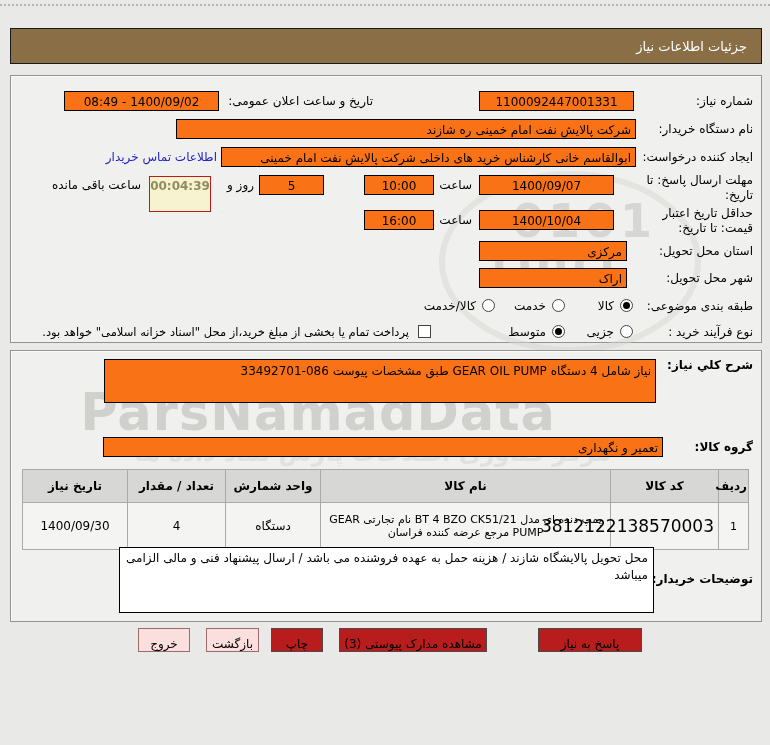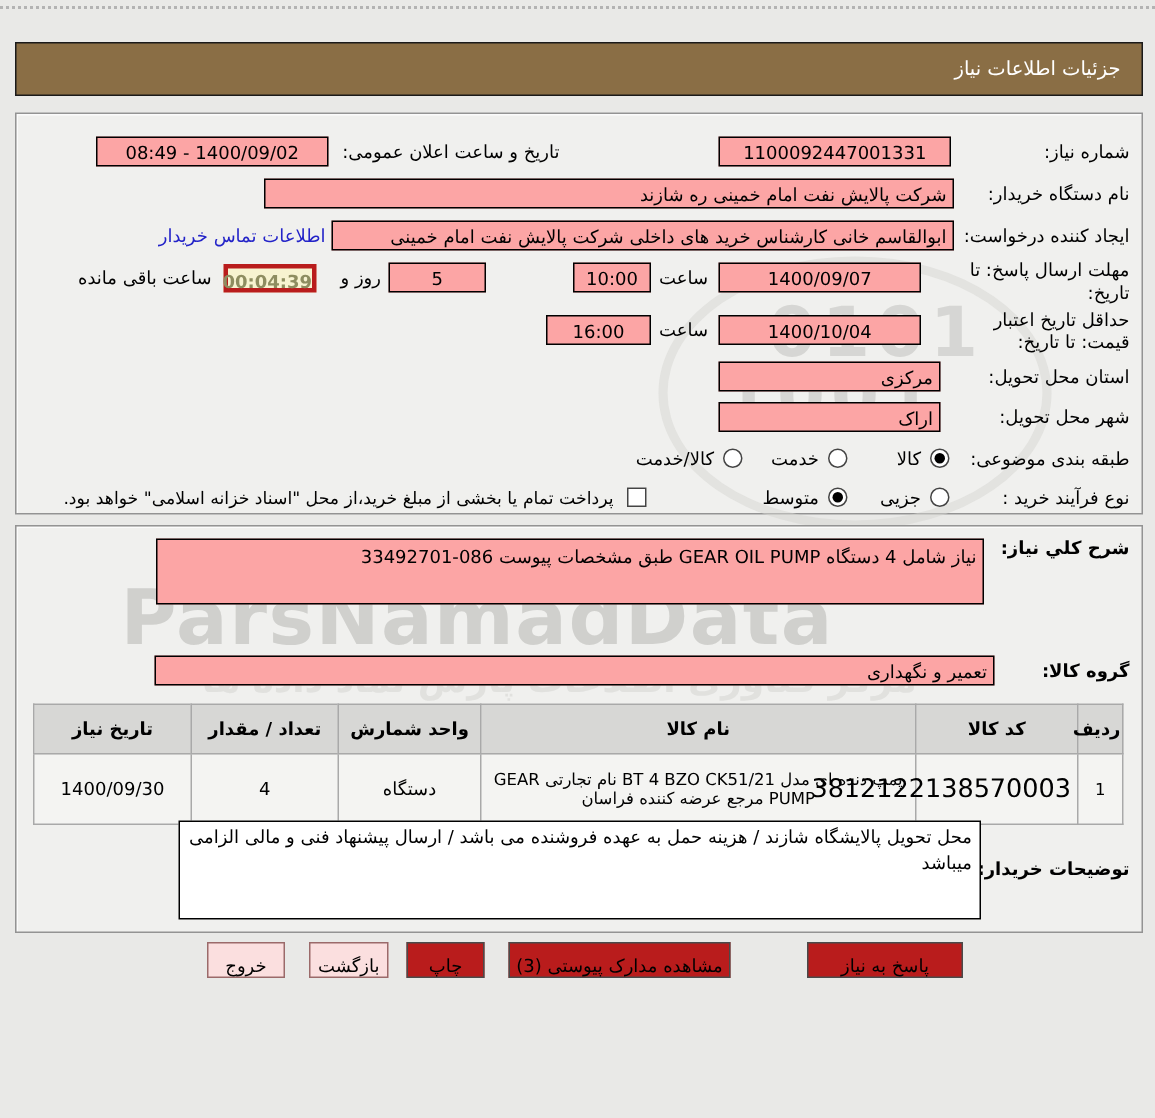--- a/index.html
+++ b/index.html
@@ -20,28 +20,28 @@
   .panel{
     position:absolute;right:8px;width:752px;box-sizing:border-box;
     background:#f0f0ee;border:1px solid #939393;box-shadow:inset 1px 1px 0 #fbfbfb;
   }
   #panel1{top:75px;height:268px;}
   #panel2{top:350px;height:272px;}
   .lbl{position:absolute;line-height:20px;white-space:nowrap;}
   .lbl2{position:absolute;line-height:15px;}
   .bold{font-weight:bold;}
   .box{
-    position:absolute;height:20px;line-height:20px;background:#fca5a5;
+    position:absolute;height:20px;line-height:20px;background:#f97316;
     border:1px solid #000;box-sizing:border-box;padding:0 4px;overflow:hidden;
     white-space:nowrap;
   }
   .box.center{text-align:center;}
   .ybox{
-    position:absolute;height:19px;line-height:19px;text-align:center;
-    background:#f7f3d0;border:3px solid #b91c1c;box-sizing:border-box;
+    position:absolute;height:36px;line-height:19px;text-align:center;
+    background:#f7f3d0;border:1px solid #b91c1c;box-sizing:border-box;
     color:#8e8d60;font-weight:bold;
   }
   .link{position:absolute;line-height:20px;color:#2323c8;text-decoration:none;white-space:nowrap;}
   .radio{
     position:absolute;top:3px;width:13px;height:13px;border:1px solid #444;border-radius:50%;
     background:#fff;box-sizing:border-box;
   }
   .radio.sel::after{
     content:"";position:absolute;top:2px;right:2px;width:7px;height:7px;border-radius:50%;background:#000;
   }
@@ -104,21 +104,21 @@
   <div class="lbl row-el" style="top:43px;right:8px;">نام دستگاه خریدار:</div>
   <div class="box row-el" style="top:43px;right:125px;width:460px;">شرکت پالایش نفت امام خمینی  ره  شازند</div>
 
   <div class="lbl row-el" style="top:71px;right:8px;">ایجاد کننده درخواست:</div>
   <div class="box row-el" style="top:71px;right:125px;width:415px;">ابوالقاسم  خانی  کارشناس خرید های داخلی  شرکت پالایش نفت امام خمینی</div>
   <a class="link row-el" href="#" style="top:71px;right:544px;">اطلاعات تماس خریدار</a>
 
   <div class="lbl2 row-el" style="top:97px;right:8px;width:112px;">مهلت ارسال پاسخ: تا تاریخ:</div>
   <div class="box center row-el" style="top:99px;right:147px;width:135px;">1400/09/07</div>
   <div class="lbl row-el" style="top:99px;right:289px;">ساعت</div>
-  <div class="box center row-el" style="top:99px;right:327px;width:52px;">10:00</div>
+  <div class="box center row-el" style="top:99px;right:327px;width:70px;">10:00</div>
   <div class="box center row-el" style="top:99px;right:437px;width:65px;">5</div>
   <div class="lbl row-el" style="top:99px;right:507px;">روز و</div>
   <div class="ybox row-el" style="top:100px;right:550px;width:62px;">00:04:39</div>
   <div class="lbl row-el" style="top:99px;right:620px;">ساعت باقی مانده</div>
 
   <div class="lbl2 row-el" style="top:130px;right:8px;width:118px;">حداقل تاریخ اعتبار قیمت: تا تاریخ:</div>
   <div class="box center row-el" style="top:134px;right:147px;width:135px;">1400/10/04</div>
   <div class="lbl row-el" style="top:134px;right:289px;">ساعت</div>
   <div class="box center row-el" style="top:134px;right:327px;width:70px;">16:00</div>
 

